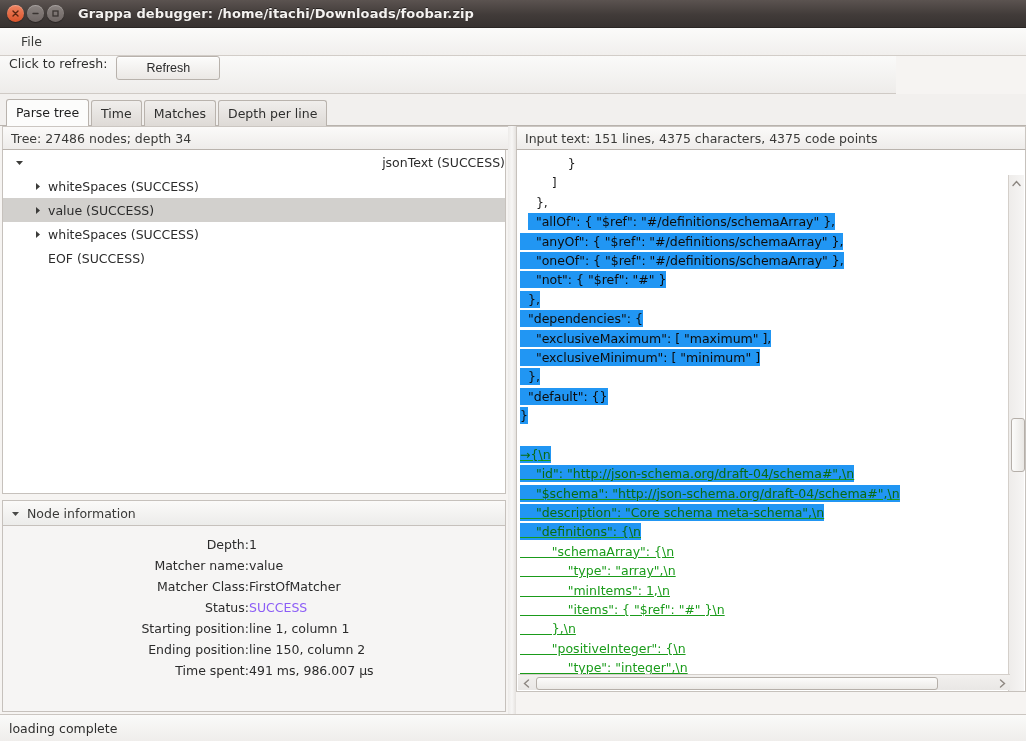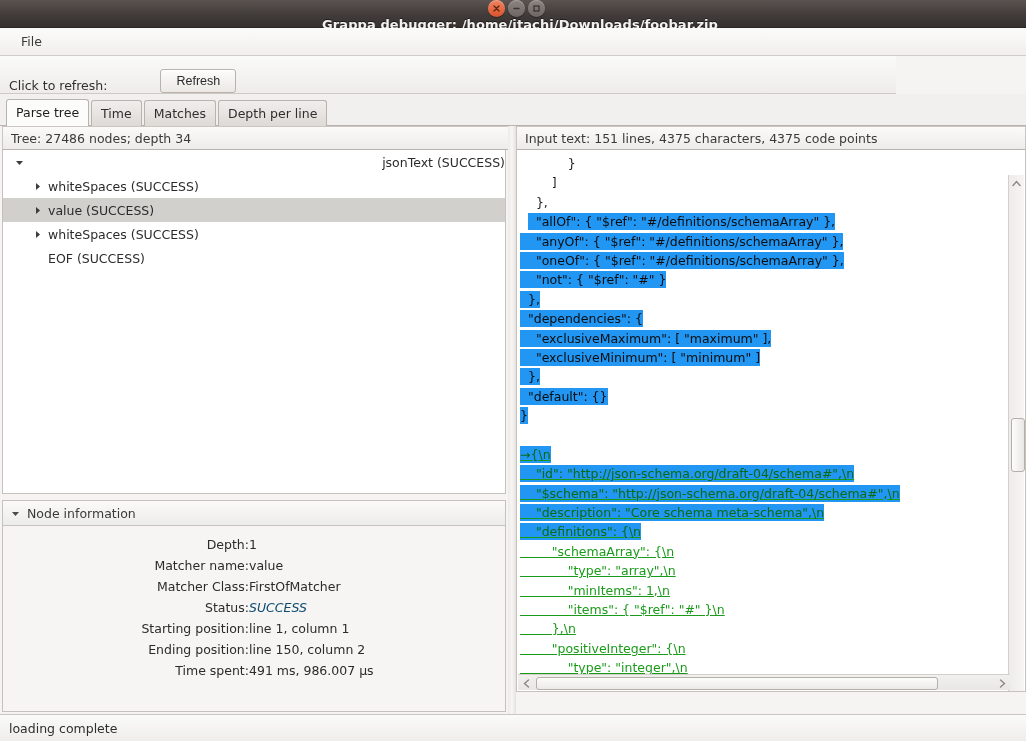--- a/index.html
+++ b/index.html
@@ -13,21 +13,21 @@
     -webkit-font-smoothing: antialiased;
   }
   #app { position: relative; width: 1026px; height: 741px; }
 
   
   .titlebar {
     position: absolute; left: 0; top: 0; width: 1026px; height: 28px;
     background: linear-gradient(to bottom, #5b5350 0%, #413b39 55%, #373230 100%);
     border-bottom: 1px solid #2a2624;
     box-sizing: border-box;
-    display: flex; align-items: center; flex-direction: column;
+    display: flex; align-items: center;
   }
   .wbtns { display: flex; align-items: center; gap: 3px; padding-left: 7px; }
   .wbtn {
     width: 17px; height: 17px; border-radius: 50%;
     display: flex; align-items: center; justify-content: center;
     box-shadow: inset 0 1px 0 rgba(255,255,255,.25), 0 1px 1px rgba(0,0,0,.35);
   }
   .wbtn.close { background: linear-gradient(to bottom,#f08563,#d9532a); }
   .wbtn.min   { background: linear-gradient(to bottom,#8b8481,#6e6664); }
   .wbtn.max   { background: linear-gradient(to bottom,#8b8481,#6e6664); }
@@ -50,27 +50,27 @@
     padding: 3px 9px; margin-left: 12px; font-size: 12.5px; color: #3a3a38;
     border-radius: 2px;
   }
 
   
   .toolbar {
     position: absolute; left: 0; top: 56px; width: 896px; height: 38px;
     background: linear-gradient(to bottom,#fafaf9,#eeecea);
     border-bottom: 1px solid #cfcac5;
     box-sizing: border-box;
-    display: flex; align-items: flex-end; padding-left: 9px; gap: 44px;
+    display: flex; align-items: flex-start; padding-left: 9px;
   }
   .tb-label { font-size: 12.5px; color: #2f2f2e; margin-right: 9px; }
   .btn {
     background: linear-gradient(to bottom,#fcfcfb,#ebe8e5);
     border: 1px solid #b8b2ac; border-radius: 3px;
-    padding: 4px 15px; font-size: 12.5px; color: #2b2b2b;
+    padding: 4px 29px; font-size: 12.5px; color: #2b2b2b;
     box-shadow: inset 0 1px 0 #fff;
   }
 
   
   .tabbar {
     position: absolute; left: 0; top: 94px; width: 1026px; height: 32px;
     background: #f2f0ee;
     border-bottom: 1px solid #b9b3ad;
     box-sizing: border-box;
     display: flex; align-items: flex-end; padding-left: 6px;
@@ -134,21 +134,21 @@
   }
   .ni-head .tri { margin-right: 7px; display: flex; }
   .ni-body {
     position: absolute; left: 0; top: 26px; width: 504px; height: 186px;
     background: #f6f5f4; border: 1px solid #c6c1bc; border-top: none;
     box-sizing: border-box; padding: 8px 0 0 12px;
   }
   .ni-row { display: flex; height: 21px; align-items: center; font-size: 12.5px; text-align: right; }
   .ni-key { width: 234px; color: #2b2b2b; flex: 0 0 234px; }
   .ni-val { color: #2b2b2b; }
-  .ni-val.success { color: #0c4a6e; font-style: italic; }
+  .ni-val.success { color: #8b5cf6; }
 
   
   .tp-wrap { position: absolute; left: 0; top: 0; width: 510px; height: 588px; }
   .tp-body {
     position: absolute; left: 0; top: 24px; width: 510px; height: 542px;
     background: #fff; border: 1px solid #c6c1bc; border-top: none;
     box-sizing: border-box; overflow: hidden;
   }
   .tp-view {
     position: absolute; left: 0; top: 0; right: 17px; bottom: 17px;

